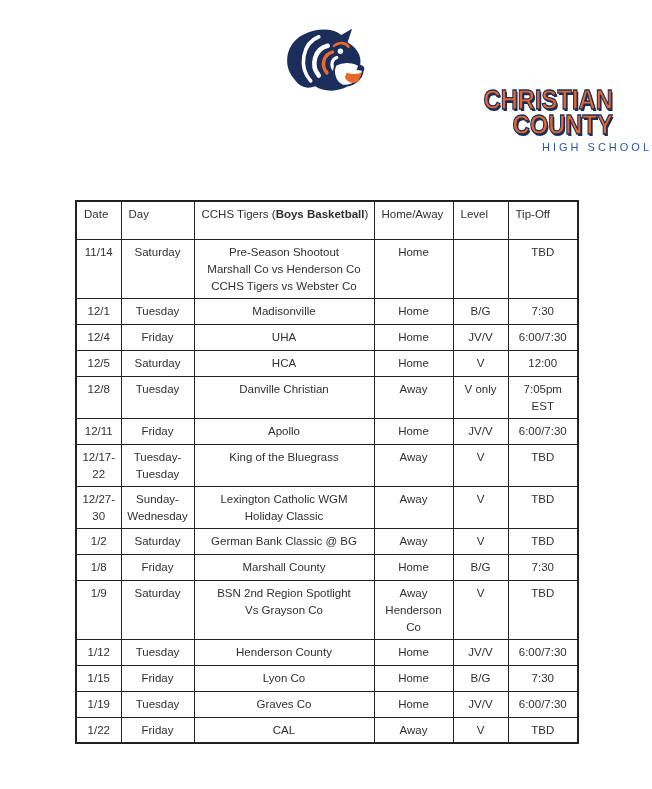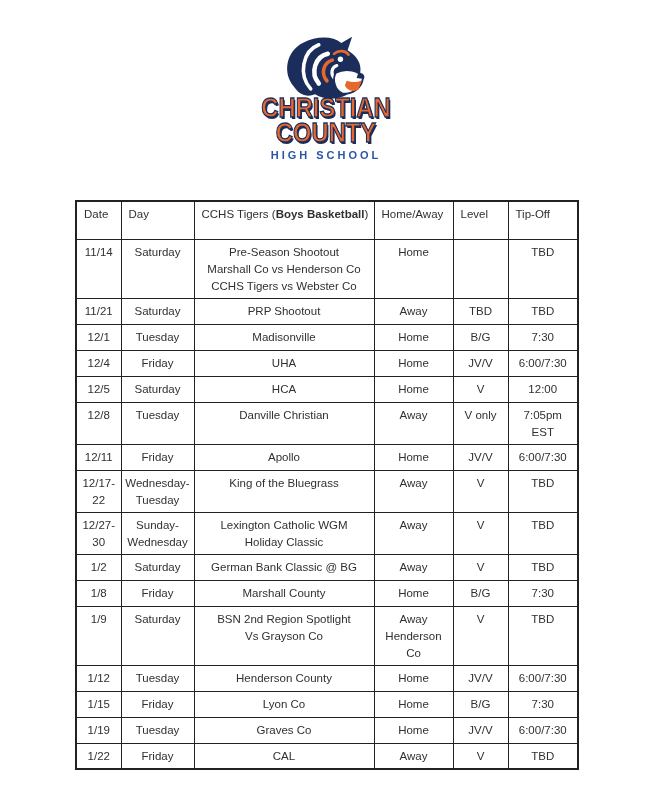--- a/index.html
+++ b/index.html
@@ -8,42 +8,42 @@
     width: 652px; height: 789px;
     font-family: "Liberation Sans", "DejaVu Sans", sans-serif;
     color: #303030;
     overflow: hidden;
     position: relative;
   }
 
   
   .logo-block {
     position: absolute;
-    top: 34px; left: 0; right: 0;
-    text-align: center;
+    top: 26px; left: 0; right: 0;
+    text-align: right;
   }
   .tiger-wrap { display: block; margin: 0 auto -10px auto; width: 96px; height: 72px; }
   .wordmark-line {
     display: block;
     font-weight: 800;
     font-size: 27px;
     line-height: 24px;
     letter-spacing: 0px;
     color: #E6682C;
     -webkit-text-stroke: 1.2px #1B2D5B;
     text-shadow: 1.5px 1.5px 0 #1B2D5B;
     transform: scaleX(0.88) scaleY(1.05);
     transform-origin: center;
     text-transform: uppercase;
   }
   .wordmark-line.l2 { margin-top: 1px; }
   .school-line {
     display: block;
     margin-top: 4px;
-    font-weight: bold;
+    font-weight: normal;
     font-size: 11px;
     letter-spacing: 3px;
     color: #2B55A5;
   }
 
   
   .table-wrap { position: absolute; top: 200px; left: 75px; }
   table.schedule {
     border-collapse: collapse;
     table-layout: fixed;
@@ -135,28 +135,20 @@
       <td>11/14</td>
       <td>Saturday</td>
       <td>Pre-Season Shootout
 Marshall Co vs Henderson Co
 CCHS Tigers vs Webster Co</td>
       <td>Home</td>
       <td></td>
       <td>TBD</td>
     </tr>
     <tr class="h26">
-      <td>11/21</td>
-      <td>Saturday</td>
-      <td>PRP Shootout</td>
-      <td>Away</td>
-      <td>TBD</td>
-      <td>TBD</td>
-    </tr>
-    <tr class="h26">
       <td>12/1</td>
       <td>Tuesday</td>
       <td>Madisonville</td>
       <td>Home</td>
       <td>B/G</td>
       <td>7:30</td>
     </tr>
     <tr class="h26">
       <td>12/4</td>
       <td>Friday</td>
@@ -186,21 +178,21 @@
       <td>12/11</td>
       <td>Friday</td>
       <td>Apollo</td>
       <td>Home</td>
       <td>JV/V</td>
       <td>6:00/7:30</td>
     </tr>
     <tr class="h38">
       <td>12/17-
 22</td>
-      <td>Wednesday-
+      <td>Tuesday-
 Tuesday</td>
       <td>King of the Bluegrass</td>
       <td>Away</td>
       <td>V</td>
       <td>TBD</td>
     </tr>
     <tr class="h40">
       <td>12/27-
 30</td>
       <td>Sunday-

